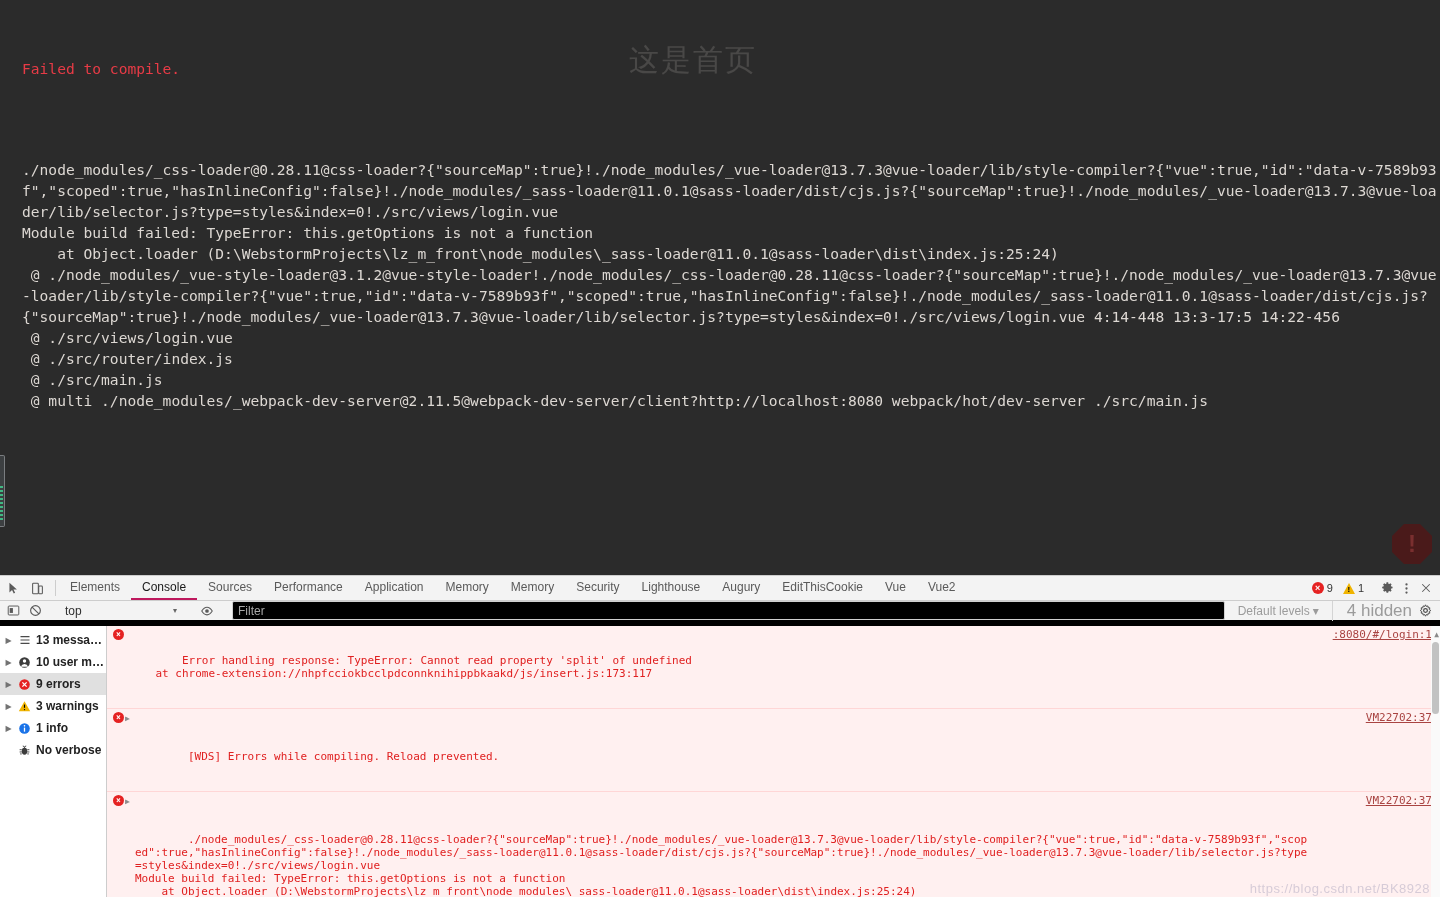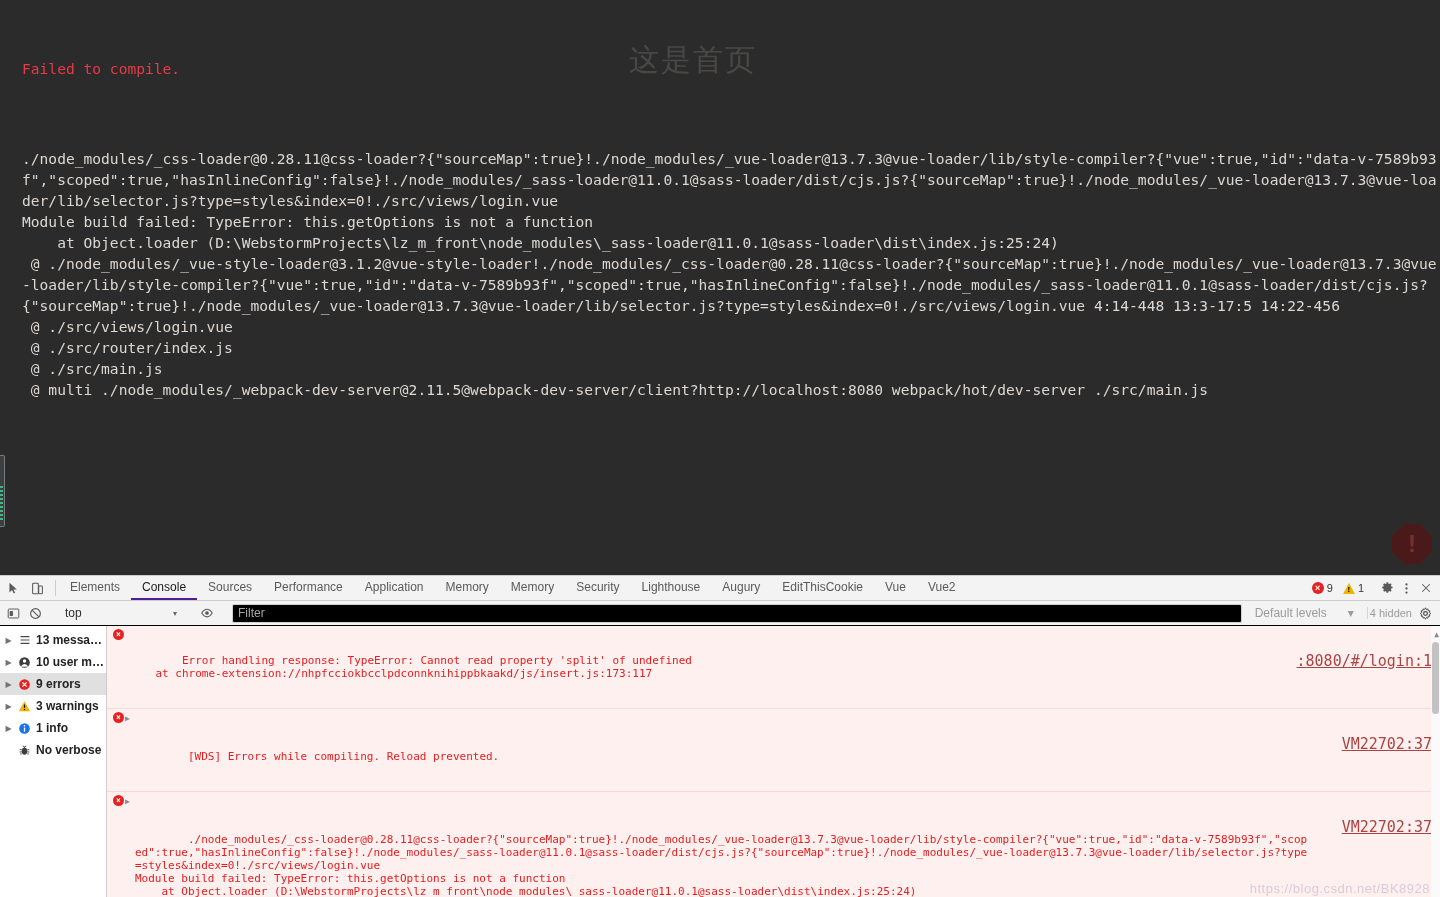--- a/index.html
+++ b/index.html
@@ -25,21 +25,21 @@
     line-height: 21px;
     color: #e8e6e3;
     white-space: pre-wrap;
     word-break: break-all;
   }
   .ov-title {
     color: #e83b46;
     font-family: "DejaVu Sans Mono", "Liberation Mono", monospace;
     font-size: 14.6px;
     line-height: 21px;
-    margin-bottom: 27px;
+    margin-bottom: 38px;
   }
   .ov-body { color: #ddd8d3; }
 
   .watermark-cn {
     position: absolute;
     left: 629px; top: 40px;
     font-size: 30px;
     color: rgba(230,225,220,0.16);
     font-family: "DejaVu Sans", sans-serif;
     letter-spacing: 2px;
@@ -119,21 +119,21 @@
     padding: 0 11px;
     display: flex; align-items: center;
     color: #5a5a5a;
     font-size: 12px;
     white-space: nowrap;
     border-bottom: 2px solid transparent;
     cursor: default;
   }
   .dt-tab.active {
     color: #1a1a1a;
-    border-bottom: 2px solid #4c1d95;
+    border-bottom: 2px solid #be185d;
   }
   .dt-tabbar-right {
     margin-left: auto;
     display: flex; align-items: center;
     padding-right: 6px;
     gap: 2px;
   }
   .count-badge { display: flex; align-items: center; gap: 3px; padding: 0 4px; font-size: 11px; color: #333; }
   .dot-err {
     width: 12px; height: 12px; border-radius: 50%;
@@ -153,21 +153,21 @@
     content: "!";
     position: absolute; left: -1.5px; top: 2px;
     font-size: 8px; color: #000; font-weight: bold;
   }
 
   
   .dt-filterbar {
     height: 25px;
     display: flex; align-items: center;
     background: #f3f3f3;
-    border-bottom: 1px solid #000000;
+    border-bottom: 6px solid #000000;
     padding: 0 6px 0 5px;
     gap: 5px;
     flex: 0 0 25px;
   }
   .ctx-select {
     display: flex; align-items: center;
     width: 120px; height: 19px;
     padding: 0 4px;
     font-size: 12px; color: #303030;
     background: transparent;
@@ -181,27 +181,27 @@
     border-radius: 2px;
     padding: 0 5px;
     font-size: 12px;
     color: #303030;
     display: flex; align-items: center;
   }
   .filter-input span { color: #a8a8a8; }
   .levels {
     color: #9b9b9b; font-size: 12px;
     padding: 0 8px;
-    display: flex; align-items: center; gap: 21px;
+    display: flex; align-items: center; gap: 3px;
     white-space: nowrap;
   }
   .hidden-count {
     margin-left: auto;
-    color: #9b9b9b; font-size: 11px;
-    padding-left: 2px;
+    color: #9b9b9b; font-size: 17px;
+    padding-left: 14px;
     border-left: 1px solid #d4d4d4;
     white-space: nowrap;
   }
 
   
   .dt-body { flex: 1 1 auto; display: flex; min-height: 0; }
 
   .dt-sidebar {
     width: 107px;
     flex: 0 0 107px;
@@ -259,23 +259,22 @@
   }
   .msg-expand {
     position: absolute; left: 18px; top: 3px;
     color: #8c8c8c; font-size: 8px;
   }
   .msg.has-expand { padding-left: 28px; }
   .msg-link {
     position: absolute; right: 8px; top: 2px;
     color: #a94442;
     text-decoration: underline;
-    font-size: 15px;
+    font-size: 11px;
     white-space: nowrap;
-    margin-top: 27px;
   }
 
   .scrollbar-v {
     position: absolute; right: 0; top: 0;
     width: 9px; height: 100%;
     background: #fafafa;
   }
   .scrollbar-thumb {
     position: absolute; right: 1px; top: 16px;
     width: 7px; height: 72px;

